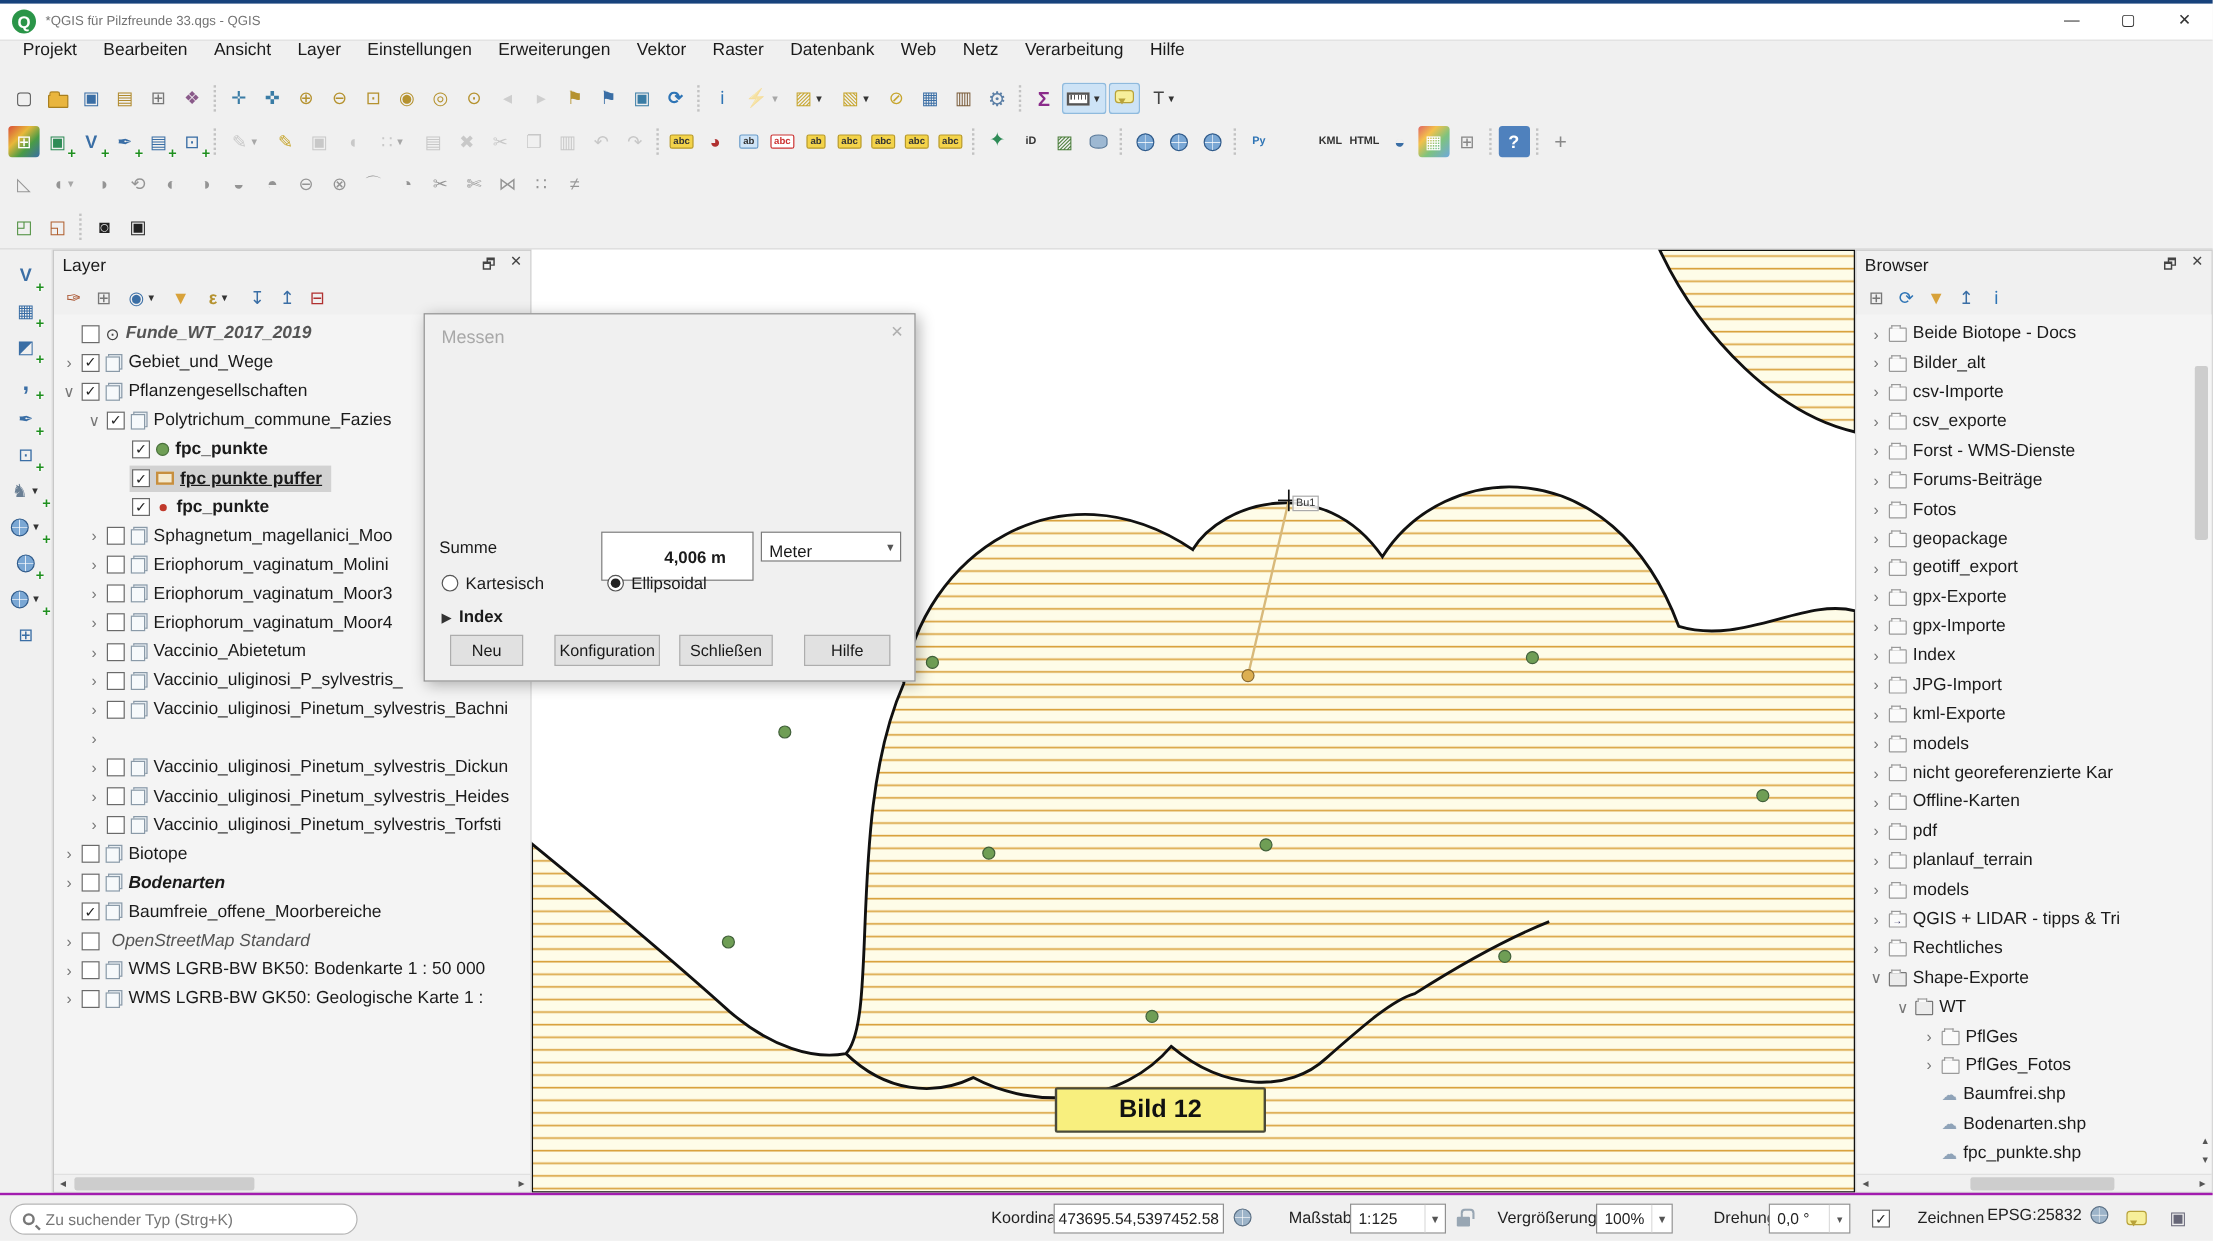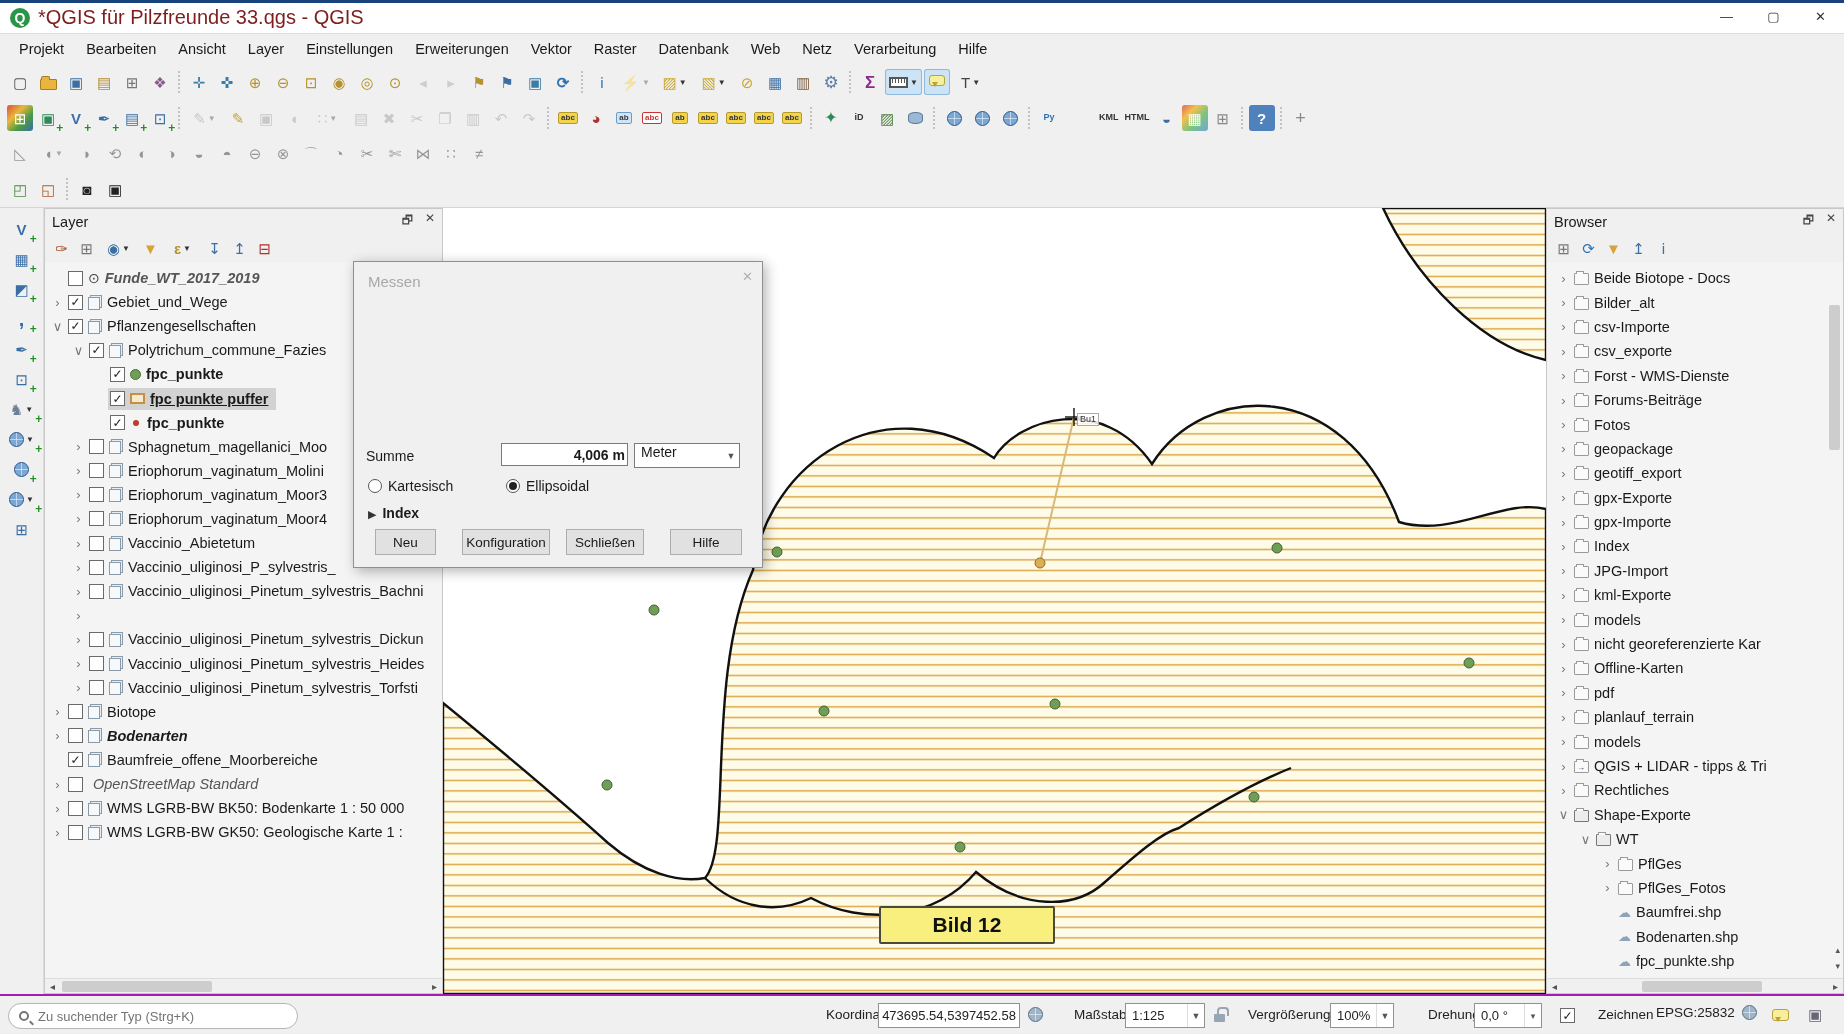--- a/index.html
+++ b/index.html
@@ -4,25 +4,25 @@
 <style>
   :root{ --ann:#e01212; }
   *{box-sizing:border-box;}
   html,body{margin:0;padding:0;}
   body{width:1844px;height:1034px;position:relative;font-family:"Liberation Sans",sans-serif;background:#fff;overflow:hidden;}
   #app{position:absolute;inset:0;background:#f0f0f0;}
 
   .topstrip{position:absolute;top:0;left:0;right:0;height:3px;background:#17427c;z-index:4;}
   .titlebar{position:absolute;top:0;left:0;right:0;height:34px;background:#fff;border-bottom:1px solid #ddd;display:flex;align-items:center;z-index:3;}
   .qlogo{width:20px;height:20px;margin:2px 8px 0 10px;border-radius:50%;background:#2a9548;color:#fff;font-weight:bold;display:flex;align-items:center;justify-content:center;font-size:14px;}
-  .title-text{font-size:20px;color:#7f1d1d;margin-top:2px;}
+  .title-text{font-size:11px;color:#737373;margin-top:2px;}
   .winbtns{margin-left:auto;display:flex;}
   .winbtn{width:47px;height:34px;display:flex;align-items:center;justify-content:center;font-size:13px;color:#333;}
 
-  .menubar{position:absolute;top:34px;left:0;right:0;height:30px;background:#f0f0f0;display:flex;align-items:center;padding-left:8px;}
+  .menubar{position:absolute;top:34px;left:0;right:0;height:30px;background:#f0f0f0;display:flex;padding-left:8px;}
   .menu-item{padding:0 11px;font-size:14.5px;color:#1a1a1a;}
 
   .toolbars{position:absolute;top:64px;left:0;right:0;height:144px;background:#f0f0f0;border-bottom:1px solid #d5d5d5;}
   .tbrow{position:absolute;left:0;right:0;display:flex;align-items:center;padding-left:6px;}
   #tb1{top:0;height:36px;} #tb2{top:36px;height:36px;} #tb3{top:72px;height:34px;} #tb4{top:106px;height:38px;}
   .ticon{position:relative;width:26px;height:26px;margin:1px;display:flex;align-items:center;justify-content:center;border-radius:3px;flex:none;}
   .ticon .g{font-size:15px;line-height:1;}
   .ticon.active{background:#cde3f6;box-shadow:0 0 0 1px #8fbadd inset;}
   .ticon.dis{opacity:.38;}
   .dd{font-size:8px;color:#333;margin-left:2px;}
@@ -90,22 +90,22 @@
   #map-canvas{position:absolute;left:443px;top:208px;width:1103px;bottom:40px;background:#fff;overflow:hidden;}
   #map-svg{position:absolute;inset:0;}
   .bild{position:absolute;left:436px;top:698px;width:176px;height:38px;background:#f8ef7e;border:2px solid #4a4a3a;border-radius:2px;display:flex;align-items:center;justify-content:center;font-size:21px;font-weight:bold;color:#111;}
   .bu1{position:absolute;left:634px;top:205px;padding:0 2px;background:rgba(255,255,255,.85);border:1px solid #aaa;font-size:9px;color:#333;line-height:1.2;}
 
   #measure-dialog{position:absolute;left:353px;top:261px;width:410px;height:307px;background:#f0f0f0;border:1px solid #8f8f8f;box-shadow:3px 3px 12px rgba(0,0,0,.3);z-index:20;font-size:14px;color:#1a1a1a;}
   .mtitle{position:absolute;left:14px;top:11px;font-size:15px;color:#a8a8a8;}
   .mclose{position:absolute;right:9px;top:7px;color:#b0b0b0;font-size:13px;}
   .mtable{position:absolute;left:12px;top:46px;width:384px;height:128px;background:#fff;border:1px solid #a8a8a8;padding:4px 8px;text-align:right;}
   .msumlabel{position:absolute;left:12px;top:186px;}
-  .msumfield{position:absolute;left:147px;top:181px;width:127px;height:23px;background:#fff;border:1px solid #7a7a7a;display:flex;align-items:center;justify-content:flex-end;padding-right:2px;font-weight:bold;}
-  .munit{position:absolute;left:280px;top:181px;width:106px;height:25px;background:#fff;border:1px solid #7a7a7a;display:flex;align-items:flex-start;padding-left:6px;}
+  .msumfield{position:absolute;left:147px;top:181px;width:127px;height:41px;background:#fff;border:1px solid #7a7a7a;display:flex;align-items:center;justify-content:flex-end;padding-right:22px;font-weight:bold;}
+  .munit{position:absolute;left:280px;top:181px;width:117px;height:25px;background:#fff;border:1px solid #7a7a7a;display:flex;align-items:flex-end;padding-left:6px;}
   .munit .arr{margin-left:auto;width:16px;align-self:stretch;display:flex;align-items:center;justify-content:center;color:#555;font-size:9px;}
   .mrad{position:absolute;top:216px;display:flex;align-items:center;}
   .rdot{width:14px;height:14px;border:1px solid #555;border-radius:50%;background:#fff;margin-right:6px;flex:none;}
   .rdot.on{display:flex;align-items:center;justify-content:center;}
   .rdot.on::after{content:'';width:8px;height:8px;background:#222;border-radius:50%;}
   .minfo{position:absolute;left:14px;top:243px;font-weight:bold;}
   .minfo .tri{font-weight:normal;font-size:11px;color:#333;margin-right:6px;}
   .mbtn{position:absolute;top:267px;height:26px;background:#e1e1e1;border:1px solid #adadad;font-size:13.5px;display:flex;align-items:center;justify-content:center;}
 
   #statusbar{position:absolute;left:0;bottom:0;width:1844px;height:40px;background:#f0f0f0;border-top:2px solid #a21caf;z-index:15;font-size:13.5px;color:#222;}

